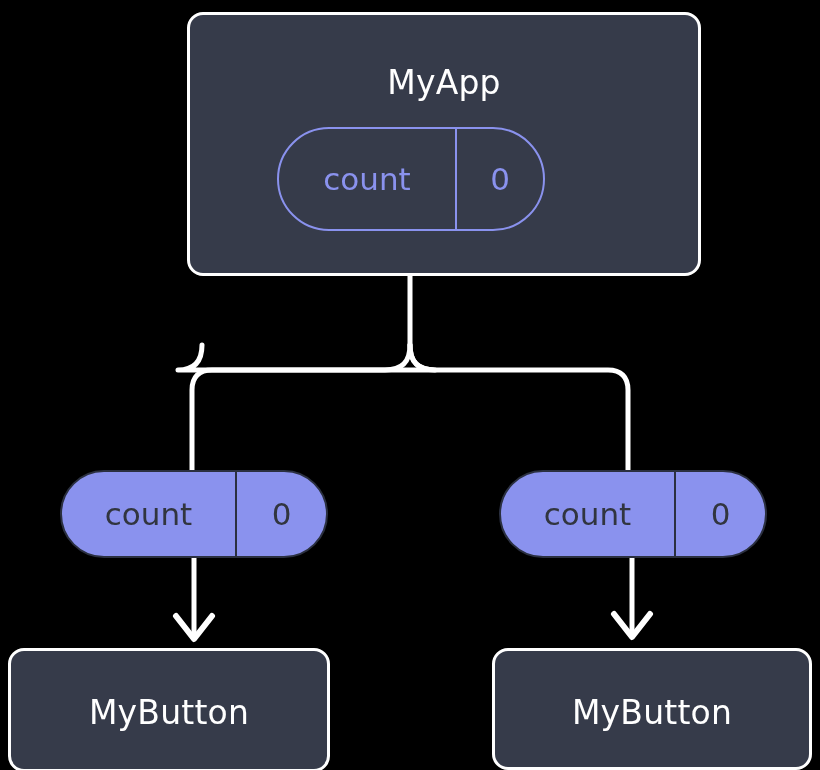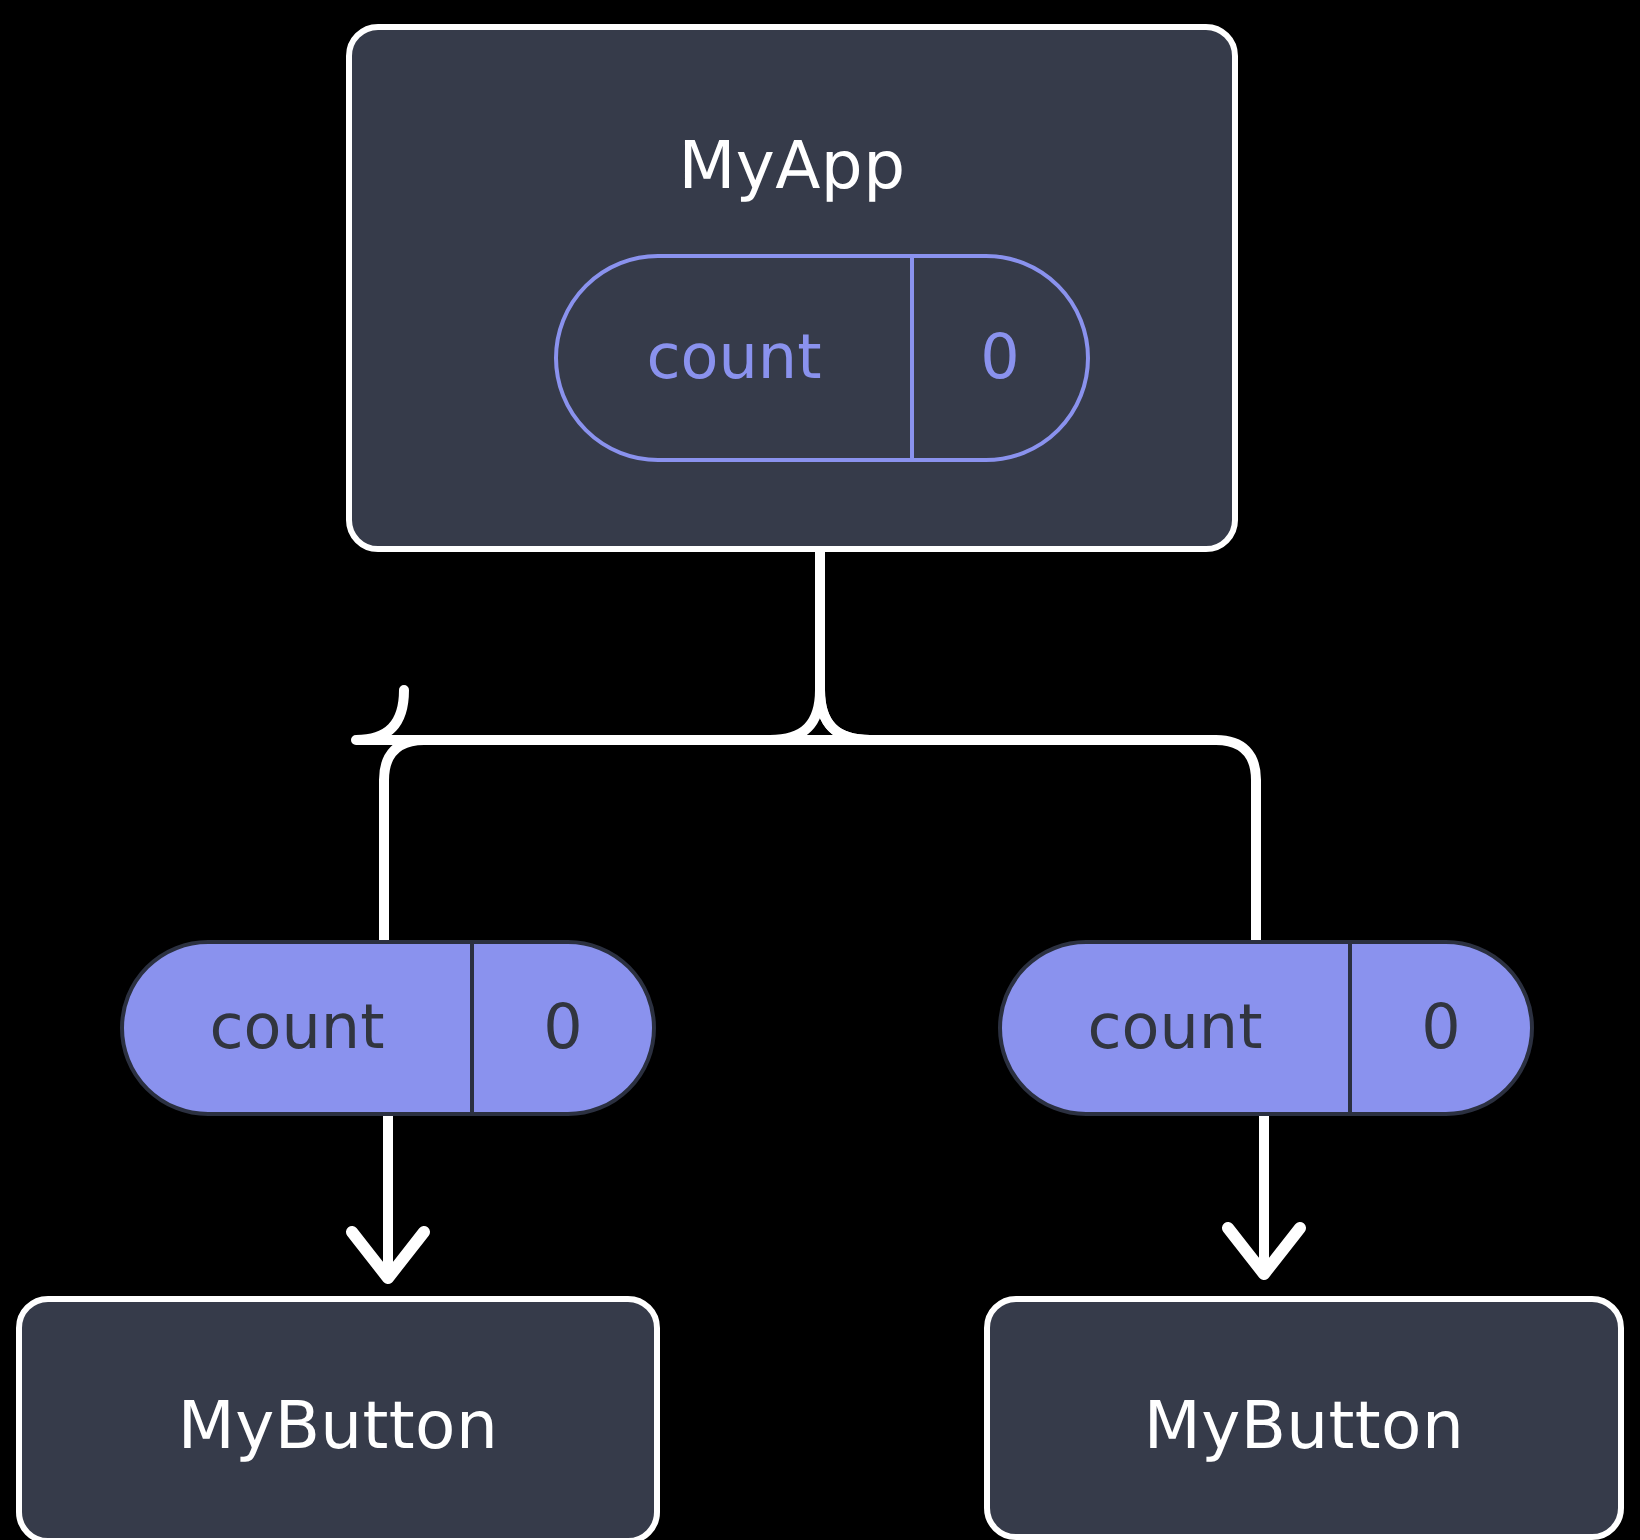--- a/index.html
+++ b/index.html
@@ -119,21 +119,21 @@
              C 621 370, 628 377, 628 390
              L 628 478" fill="none" stroke="#ffffff" stroke-width="5" stroke-linecap="round" stroke-linejoin="round"></path>
 
     <line x1="194" y1="555" x2="194" y2="635" stroke="#ffffff" stroke-width="5" stroke-linecap="butt"></line>
     <polyline points="176,616 194,639 212,616" fill="none" stroke="#ffffff" stroke-width="6" stroke-linecap="round" stroke-linejoin="round"></polyline>
 
     <line x1="632" y1="557" x2="632" y2="633" stroke="#ffffff" stroke-width="5" stroke-linecap="butt"></line>
     <polyline points="614,614 632,637 650,614" fill="none" stroke="#ffffff" stroke-width="6" stroke-linecap="round" stroke-linejoin="round"></polyline>
   </svg>
 
-  <div class="node component-box" style="left:173px; top:12px; width:446px; height:264px;">
+  <div class="node component-box" style="left:187px; top:12px; width:514px; height:264px;">
     <div class="component-title" style="top:48px;">MyApp</div>
   </div>
 
   <div class="pill pill-outline" style="left:277px; top:127px; width:268px; height:104px;">
     <div class="pill-key" style="width:176px;">count</div>
     <div class="pill-val" style="flex:1;">0</div>
   </div>
 
   <div class="pill pill-filled" style="left:60px; top:470px; width:268px; height:88px;">
     <div class="pill-key" style="width:173px;">count</div>

